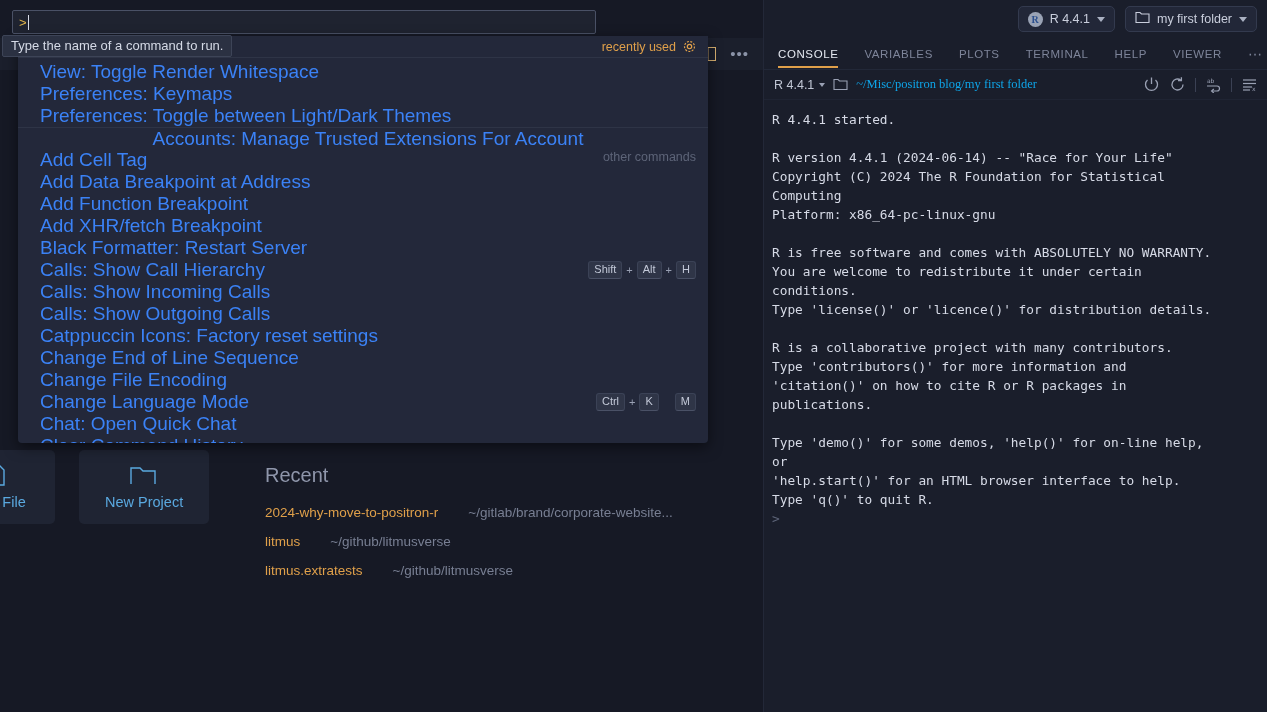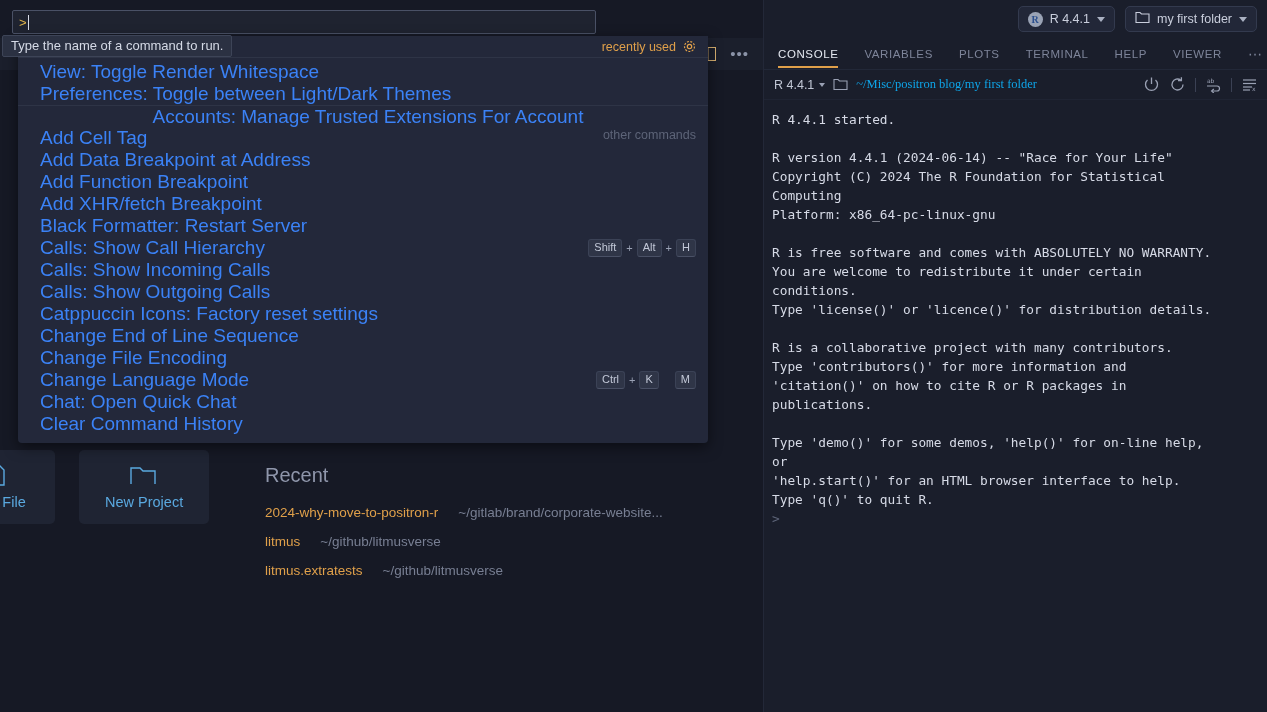--- a/index.html
+++ b/index.html
@@ -46,21 +46,21 @@
   .new-row {
     display: flex; align-items: center; gap: 12px;
     color: #e0a04a; font-size: 14.5px; margin-bottom: 16px; cursor: pointer;
   }
   .new-row svg { flex: none; }
   .recent-title {
     color: #8f96ab; font-size: 20px; font-weight: normal;
     margin: 40px 0 18px 0;
   }
   .recent-row {
-    display: flex; align-items: baseline; gap: 20px;
+    display: flex; align-items: baseline; gap: 30px;
     font-size: 13.5px; margin-bottom: 14px; cursor: pointer;
   }
   .recent-name { color: #e0a04a; }
   .recent-path { color: #787f93; }
 
   
   .palette-input-wrap {
     position: absolute; left: 12px; top: 10px; width: 584px; height: 24px;
     background: #1f2330; border: 1px solid #4a5166; border-radius: 2px;
     display: flex; align-items: center; padding: 0 6px;
@@ -260,20 +260,24 @@
       <span class="gear-icon">
         <svg width="13" height="13" viewBox="0 0 13 13">
             <circle cx="6.5" cy="6.5" r="2.2" fill="none" stroke="#e0a04a" stroke-width="1.2"></circle>
             <circle cx="6.5" cy="6.5" r="5" fill="none" stroke="#e0a04a" stroke-width="1.2" stroke-dasharray="2 1.4"></circle>
           </svg>
       </span>
     </div>
     <div id="cmd-list">
         <div class="cmd-row">
           <span class="cmd-label">View: Toggle Render Whitespace</span>
+          <span class="cmd-right"></span>
+        </div>
+        <div class="cmd-row">
+          <span class="cmd-label">Preferences: Keymaps</span>
           <span class="cmd-right"></span>
         </div>
         <div class="cmd-row">
           <span class="cmd-label">Preferences: Toggle between Light/Dark Themes</span>
           <span class="cmd-right"></span>
         </div>
         <div class="cmd-row" style="border-top: 1px solid rgb(46, 52, 70); flex-direction: column;">
           <span class="cmd-label">Accounts: Manage Trusted Extensions For Account</span>
           <span class="cmd-right">
             <span class="cmd-other">other commands</span>

